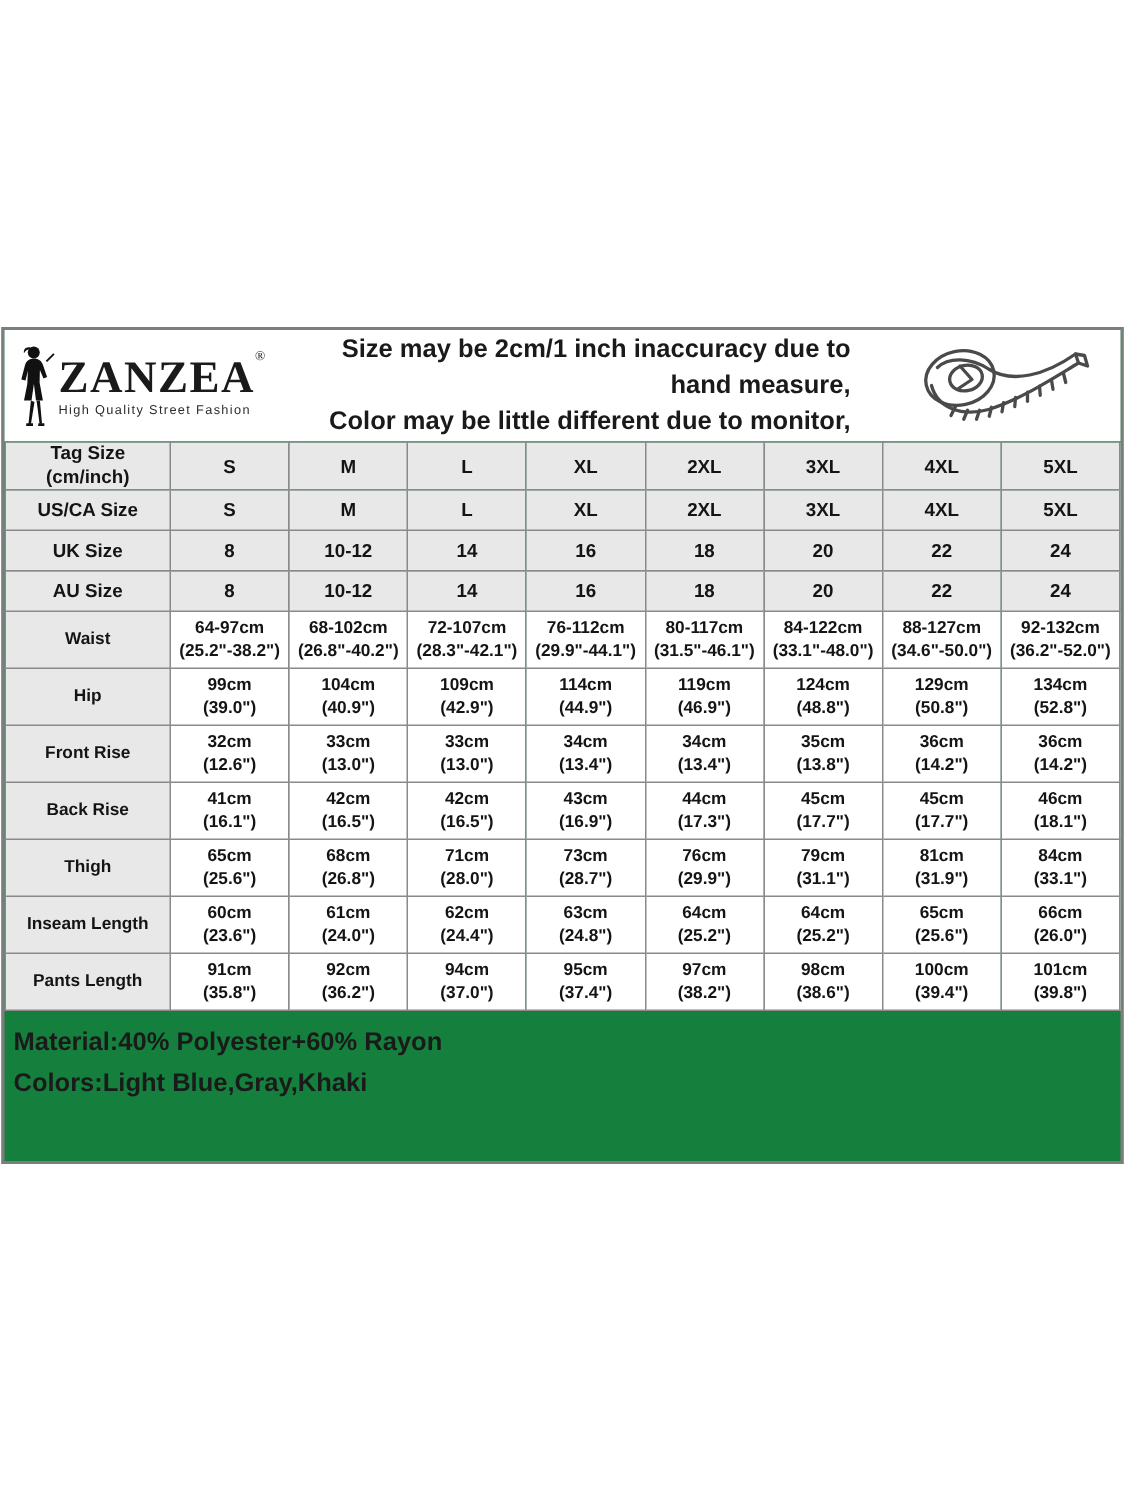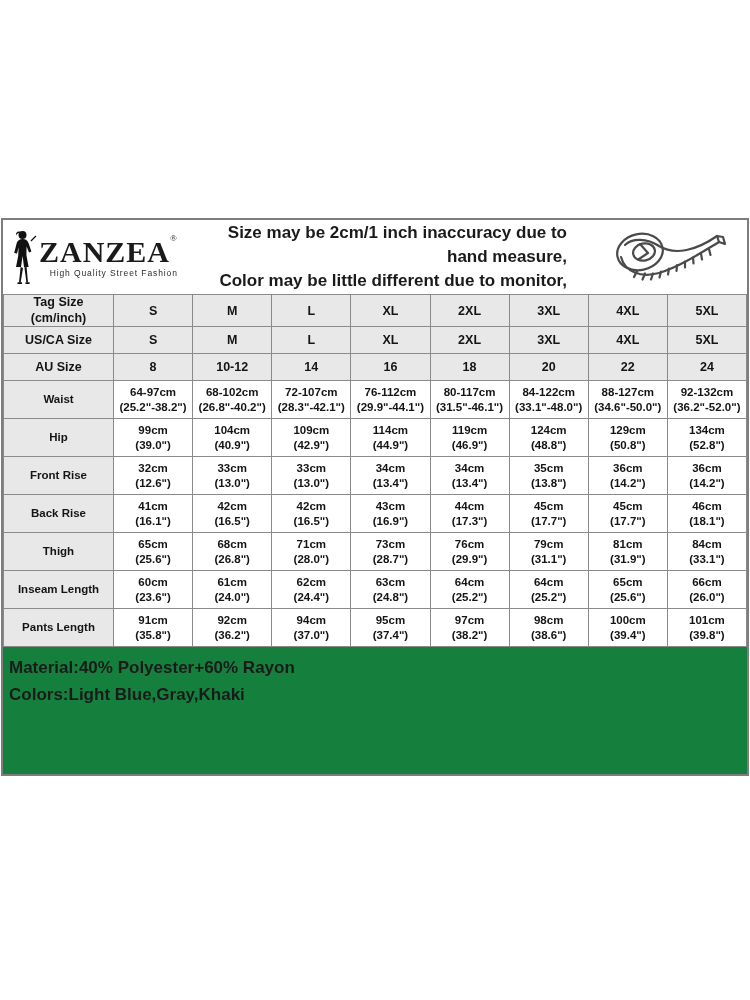--- a/index.html
+++ b/index.html
@@ -56,21 +56,21 @@
     font-weight: normal;
     position: relative;
     top: -10px;
   }
   .logo-tag {
     font-family: "Liberation Sans", sans-serif;
     font-size: 8.5px;
     letter-spacing: 0.9px;
     color: #2b2b2b;
     margin-top: 1px;
-    text-align: right;
+    text-align: left;
     white-space: nowrap;
   }
   .banner-note {
     flex: 1 1 auto;
     text-align: right;
     font-size: 17px;
     font-weight: bold;
     color: #1a1a1a;
     line-height: 1.42;
     padding-right: 30px;
@@ -214,20 +214,31 @@
           <td>S</td>
           <td>M</td>
           <td>L</td>
           <td>XL</td>
           <td>2XL</td>
           <td>3XL</td>
           <td>4XL</td>
           <td>5XL</td>
         </tr>
 
+        <tr class="head-row">
+          <td class="row-label">UK Size</td>
+          <td>8</td>
+          <td>10-12</td>
+          <td>14</td>
+          <td>16</td>
+          <td>18</td>
+          <td>20</td>
+          <td>22</td>
+          <td>24</td>
+        </tr>
 
         <tr class="head-row">
           <td class="row-label">AU Size</td>
           <td>8</td>
           <td>10-12</td>
           <td>14</td>
           <td>16</td>
           <td>18</td>
           <td>20</td>
           <td>22</td>

